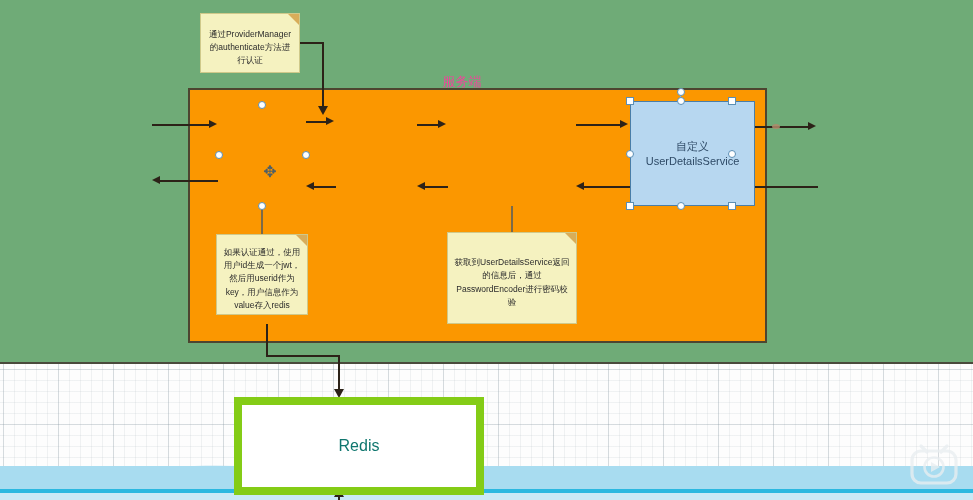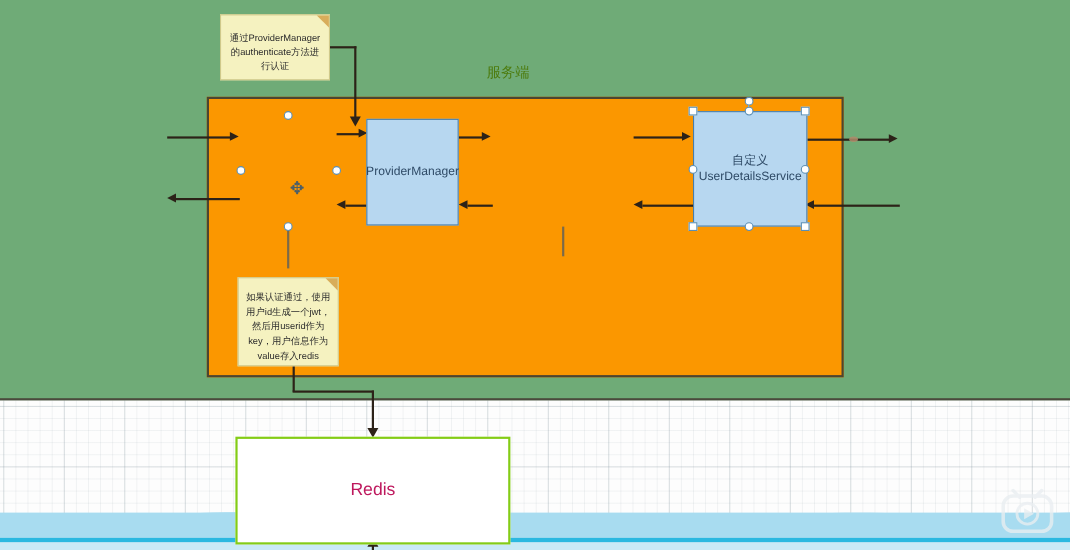--- a/index.html
+++ b/index.html
@@ -71,25 +71,25 @@
   .server-region {
     position: absolute;
     left: 188px; top: 88px;
     width: 579px; height: 255px;
     background: #fb9700;
     border: 2px solid #4d4530;
     box-sizing: border-box;
   }
   .server-label {
     position: absolute;
-    left: 392px; top: 57px;
+    left: 392px; top: 73px;
     width: 140px;
     text-align: center;
     font-size: 13px;
-    color: #4d7c0f;
+    color: #ec4899;
   }
 
   
   .box {
     position: absolute;
     box-sizing: border-box;
     display: flex;
     align-items: center;
     justify-content: center;
     text-align: center;
@@ -102,32 +102,33 @@
     color: #3a2a10;
   }
   .box-blue {
     background: #b7d7f0;
     border: 1.5px solid #4a7ea8;
     font-size: 11px;
     color: #2e4a66;
   }
   .box-white {
     background: #ffffff;
-    border: 2px solid #84cc16;
+    border: 8px solid #84cc16;
     font-size: 16px;
-    color: #be185d;
+    color: #0f766e;
+    margin-left: 20px;
   }
 
   #box-frontend { left: 32px;  top: 101px; width: 120px; height: 110px; }
   #box-database { left: 817px; top: 94px;  width: 151px; height: 123px; }
 
   #box-login    { left: 218px; top: 105px; width: 88px;  height: 100px; }
   #box-provider { left: 333px; top: 108px; width: 84px;  height: 97px;  }
   #box-dao      { left: 447px; top: 107px; width: 129px; height: 99px;  }
-  #box-uds      { left: 630px; top: 101px; width: 104px; height: 105px; }
+  #box-uds      { left: 630px; top: 101px; width: 125px; height: 105px; }
 
   #box-redis    { left: 214px; top: 397px; width: 250px; height: 98px;  }
 
   
   .note {
     position: absolute;
     background: #f5f2c0;
     border: 1px solid #cfc98a;
     box-sizing: border-box;
     font-size: 8.5px;
@@ -140,21 +141,21 @@
     justify-content: center;
   }
   .note .fold {
     position: absolute;
     right: 0; top: 0;
     width: 0; height: 0;
     border-left: 11px solid transparent;
     border-top: 11px solid #d8ad5a;
   }
   #note-auth   { left: 200px; top: 13px;  width: 100px; height: 60px; }
-  #note-jwt    { left: 216px; top: 252px; width: 92px;  height: 81px; }
+  #note-jwt    { left: 216px; top: 234px; width: 92px;  height: 81px; }
   #note-pwd    { left: 447px; top: 232px; width: 130px; height: 92px; }
 
   
   .ln {
     position: absolute;
     background: #2c2218;
   }
   .ln-h { height: 1.6px; }
   .ln-v { width: 1.6px; }
   .arrow {
@@ -294,23 +295,20 @@
   <div class="arrow arrow-u" style="left:334px; top:488px;"></div>
 
 
 
   <div class="move-cursor" style="left:261px; top:163px;">✥</div>
   <div class="handle rd" style="left:258px; top:101px;"></div>
   <div class="handle rd" style="left:215px; top:151px;"></div>
   <div class="handle rd" style="left:302px; top:151px;"></div>
   <div class="handle rd" style="left:258px; top:202px;"></div>
 
-  <div id="box-provider" class="box box-blue">
-    <span>ProviderManager</span>
-  </div>
 
 
   <div id="box-uds" class="box box-blue">
     <span>
       <span>自定义</span><br>
       <span>UserDetailsService</span>
     </span>
   </div>
 
   <div class="rot-stem" style="left:680px; top:92px; height:12px;"></div>
@@ -331,20 +329,24 @@
   <div id="note-auth" class="note">
     <span class="fold"></span>
     <span>通过ProviderManager的authenticate方法进行认证</span>
   </div>
 
   <div id="note-jwt" class="note">
     <span class="fold"></span>
     <span>如果认证通过，使用用户id生成一个jwt，然后用userid作为key，用户信息作为value存入redis</span>
   </div>
 
+  <div id="note-pwd" class="note">
+    <span class="fold"></span>
+    <span>获取到UserDetailsService返回的信息后，通过PasswordEncoder进行密码校验</span>
+  </div>
 
   <svg class="watermark" viewBox="0 0 54 48">
     <path d="M14 6 L20 12 M40 6 L34 12" stroke="#e9eef1" stroke-width="3.2" fill="none" stroke-linecap="round"></path>
     <rect x="5" y="11" width="44" height="32" rx="9" ry="9" fill="none" stroke="#e9eef1" stroke-width="3.2"></rect>
     <circle cx="27" cy="27" r="9.5" fill="none" stroke="#e9eef1" stroke-width="2.6"></circle>
     <path d="M24 22 L33 27 L24 32 Z" fill="#e9eef1"></path>
   </svg>
 
 </div>
 

